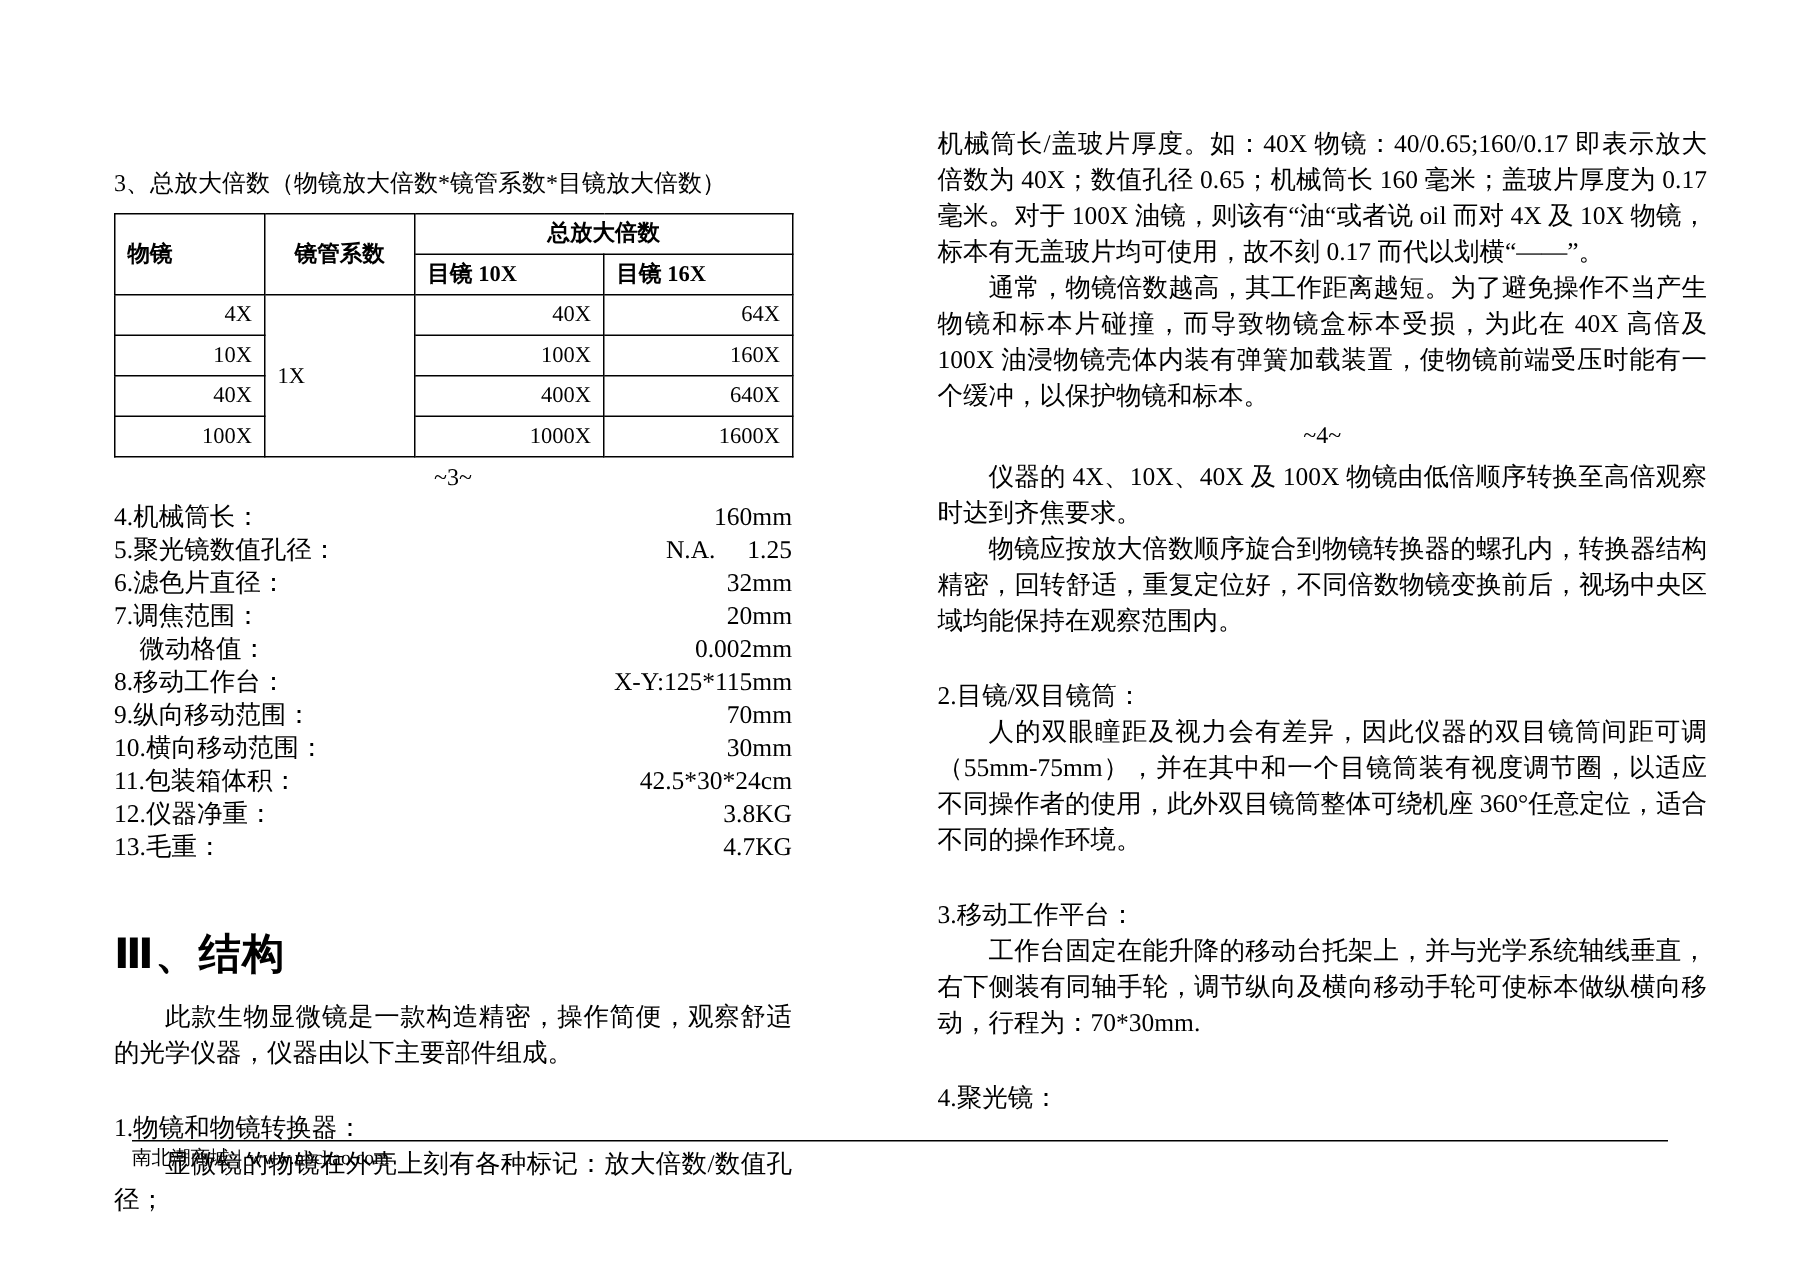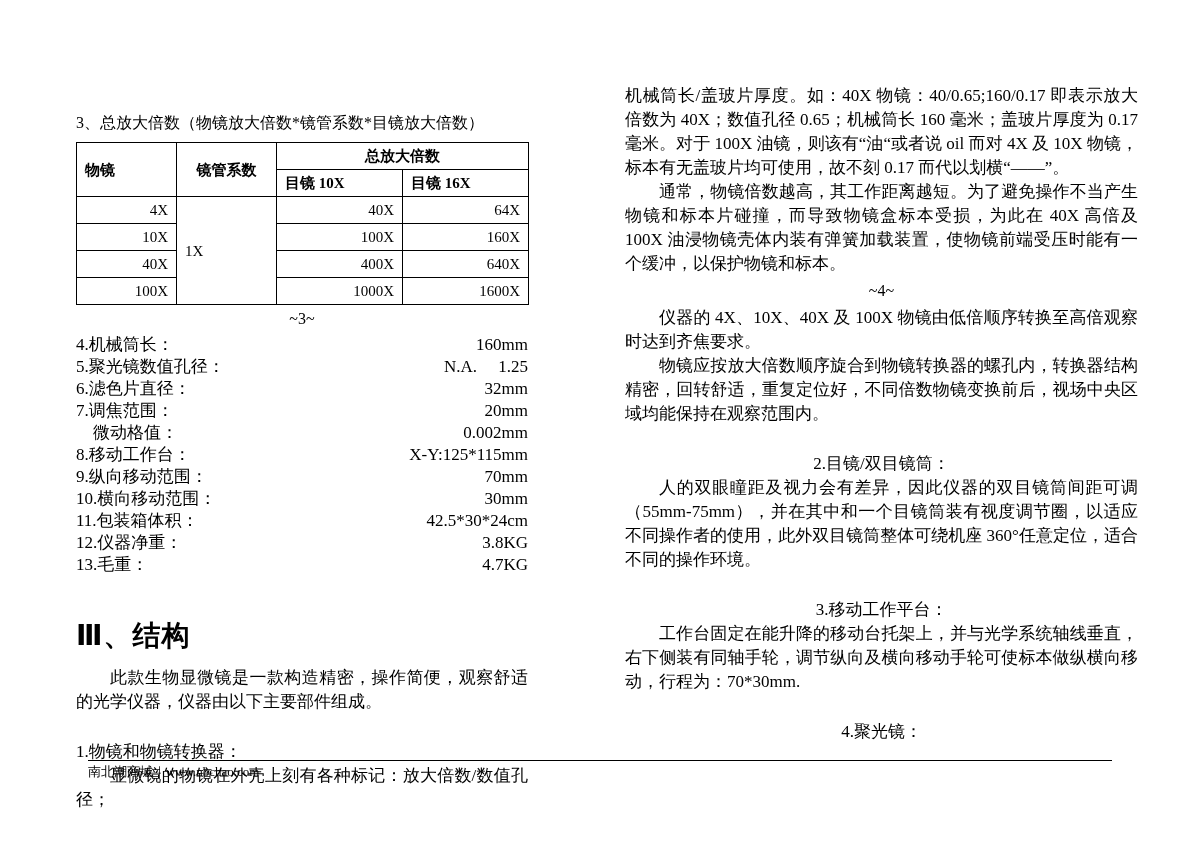--- a/index.html
+++ b/index.html
@@ -49,21 +49,21 @@
   .indent { text-indent:2em; }
   .col-left .intro { margin-top:12px; }
   .col-left .item-title { margin-top:26px; }
 
   
   .col-right {
     position:absolute; left:625px; top:84px; width:513px;
     font-size:17px; line-height:24px; text-align:justify;
   }
   .col-right .page-marker { margin:4px 0; }
-  .col-right .item-title { margin-top:26px; text-align:center; }
+  .col-right .item-title { margin-top:26px; text-align:left; }
 
   
   .footer {
     position:absolute; left:88px; top:760px; width:1024px;
     border-top:1px solid #000;
     text-align:left;
   }
   .footer-text { font-size:13px; line-height:18px; padding-top:2px; }
 </style>
 </head>

